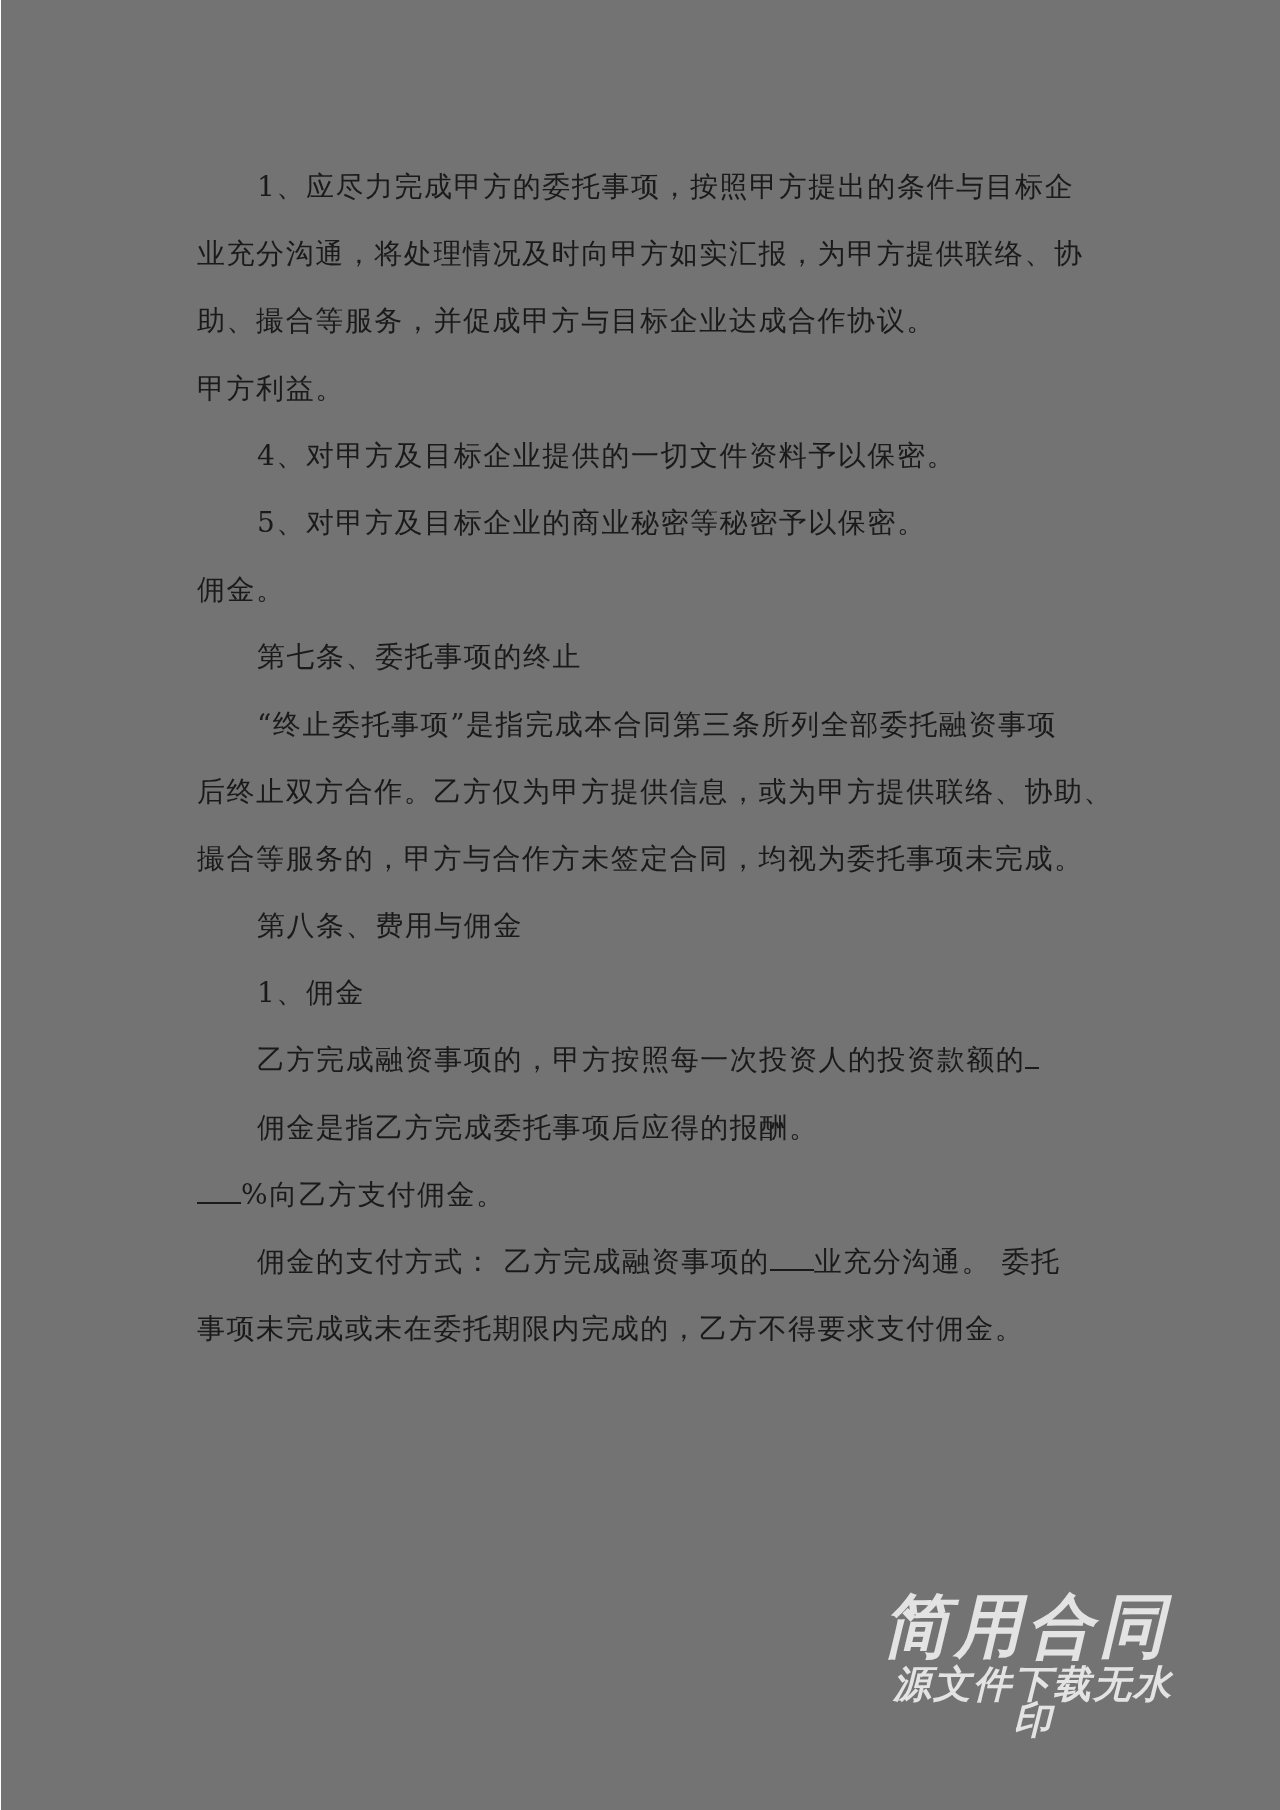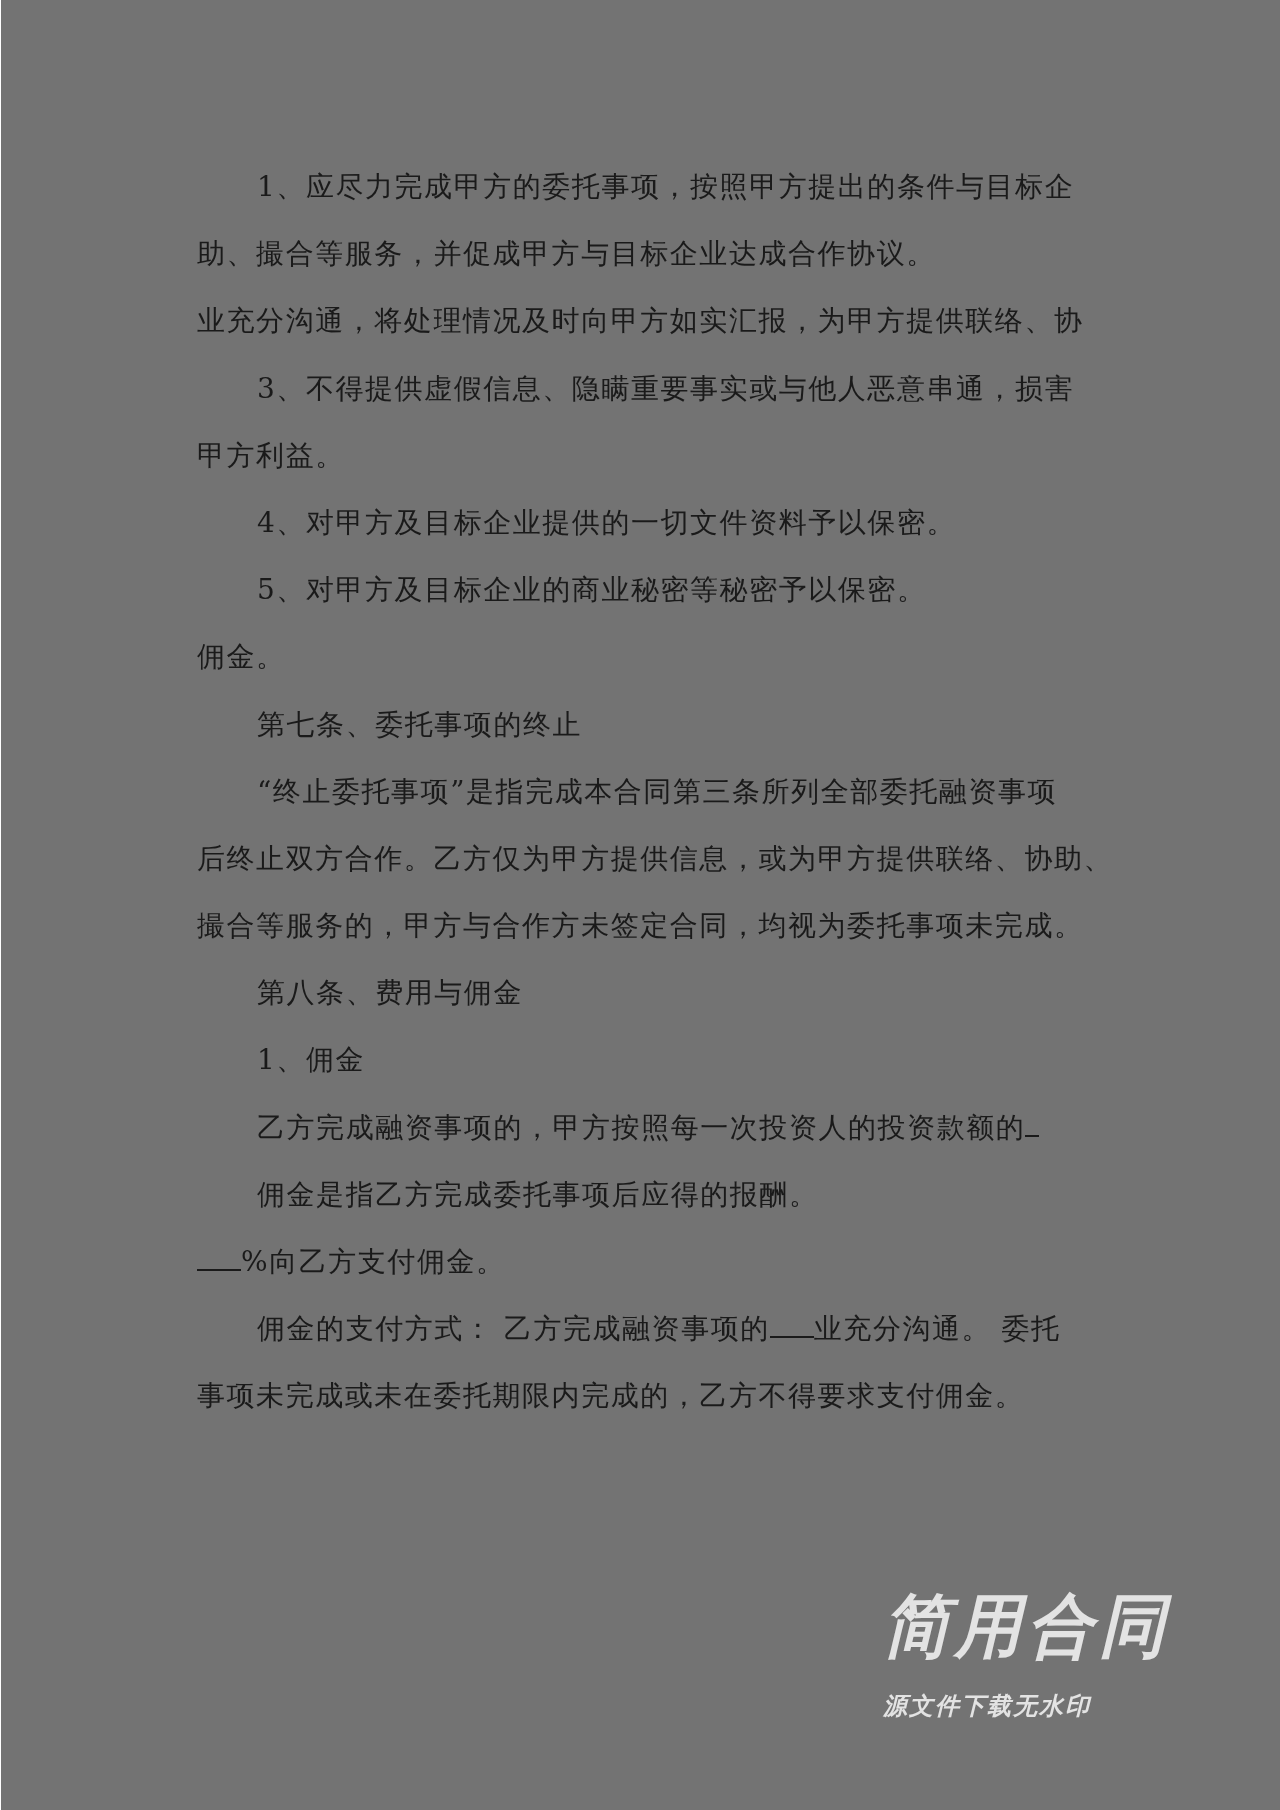--- a/index.html
+++ b/index.html
@@ -62,35 +62,35 @@
       user-select: none;
     }
     .wm-main {
       font-size: 66px;
       line-height: 70px;
       letter-spacing: 6px;
       transform: scaleY(1.05);
       transform-origin: left top;
     }
     .wm-sub {
-      margin-top: 28px;
-      font-size: 24px;
+      margin-top: 6px;
+      font-size: 38px;
       line-height: 36px;
       letter-spacing: 2px;
+      text-align: center;
     }
   </style>
 </head>
 <body>
 
 <div class="page">
   <div class="content">
     <div class="line indent">1、应尽力完成甲方的委托事项，按照甲方提出的条件与目标企</div>
+    <div class="line">业充分沟通，将处理情况及时向甲方如实汇报，为甲方提供联络、协</div>
     <div class="line">助、撮合等服务，并促成甲方与目标企业达成合作协议。</div>
-    <div class="line">业充分沟通，将处理情况及时向甲方如实汇报，为甲方提供联络、协</div>
-    <div class="line indent">3、不得提供虚假信息、隐瞒重要事实或与他人恶意串通，损害</div>
     <div class="line">甲方利益。</div>
     <div class="line indent">4、对甲方及目标企业提供的一切文件资料予以保密。</div>
     <div class="line indent">5、对甲方及目标企业的商业秘密等秘密予以保密。</div>
     <div class="line">佣金。</div>
     <div class="line indent">第七条、委托事项的终止</div>
     <div class="line indent">“终止委托事项”是指完成本合同第三条所列全部委托融资事项</div>
     <div class="line">后终止双方合作。乙方仅为甲方提供信息，或为甲方提供联络、协助、</div>
     <div class="line">撮合等服务的，甲方与合作方未签定合同，均视为委托事项未完成。</div>
     <div class="line indent">第八条、费用与佣金</div>
     <div class="line indent">1、佣金</div>

